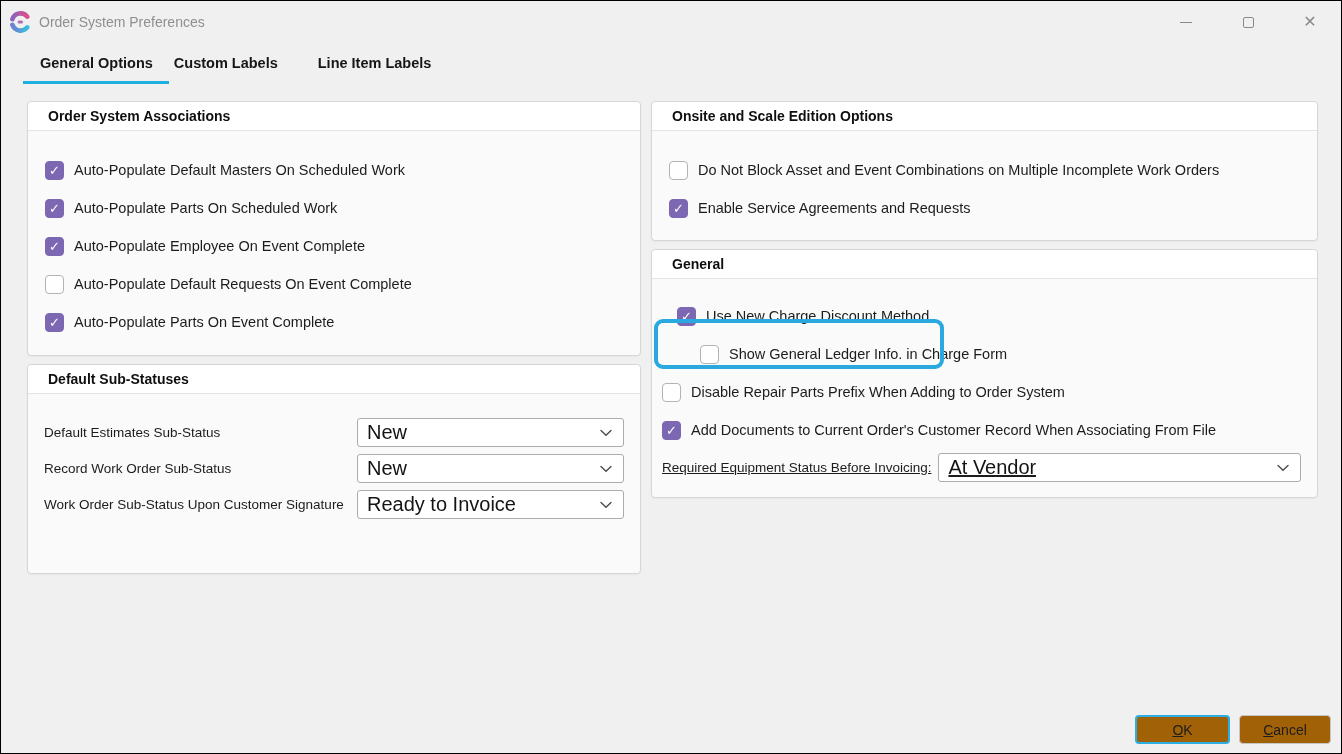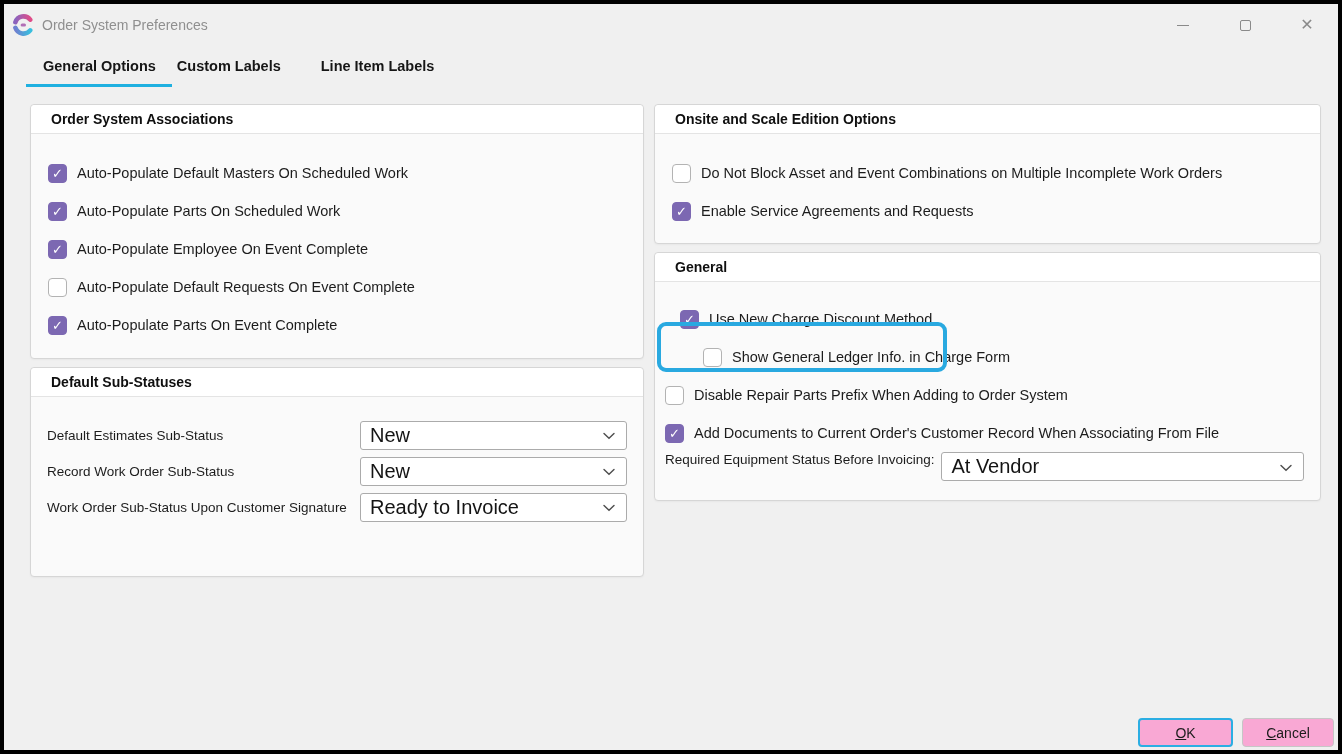--- a/index.html
+++ b/index.html
@@ -7,21 +7,21 @@
   body {
     font-family: "Liberation Sans", sans-serif;
     background: #f0f0f0;
     color: #1c1c1c;
     overflow: hidden;
   }
   .window {
     position: relative;
     width: 1342px; height: 754px;
     background: #f0f0f0;
-    border: 4px solid #000000;
+    border: 1px solid #000000;
   }
 
   
   .titlebar {
     position: absolute; top:0; left:0; right:0; height:42px;
     display:flex; align-items:center;
   }
   .app-icon { margin-left:8px; width:22px; height:22px; display:flex; align-items:center; justify-content:center; }
   .title-text { margin-left:8px; font-size:14px; color:#8f8f8f; }
   .win-controls { margin-left:auto; display:flex; height:100%; }
@@ -104,30 +104,30 @@
 
   
   .gen-row-first { padding-left:25px; }
   .gen-row-indent { padding-left:48px; }
   .highlight-box {
     position:absolute; left:2px; top:40px; width:290px; height:50px;
     border:4px solid #29a9e0; border-radius:9px;
     pointer-events:none;
   }
   .equip-row {
-    display:flex; align-items:flex-start;
-    height:36px; padding-left:10px; padding-right:16px;
+    display:flex; align-items:center;
+    height:36px; padding-left:10px; padding-right:16px;text-decoration:underline;
   }
   .equip-label { font-size:13.5px; color:#1c1c1c; white-space:nowrap; margin-right:7px; }
   .equip-row .select { flex:1; }
 
   
   .btn {
     position:absolute; height:29px;
-    background:#f9a8d4; border-radius:4px;
+    background:#a16207; border-radius:4px;
     display:flex; align-items:center; justify-content:center;
     font-size:14px; color:#1c1c1c; cursor:default;
   }
   .btn-label { display:block; }
   .btn-label::first-letter { text-decoration:underline; }
   .btn-ok { left:1134px; top:714px; width:95px; border:2px solid #2baee3; }
   .btn-cancel { left:1238px; top:714px; width:92px; border:1px solid #c6c6c6;text-align:center; }
 </style>
 </head>
 <body>

